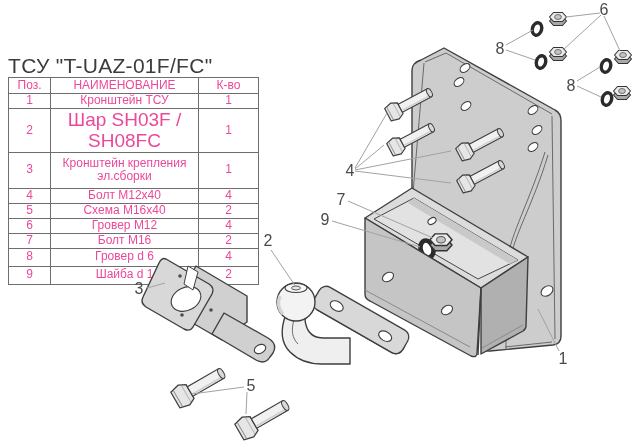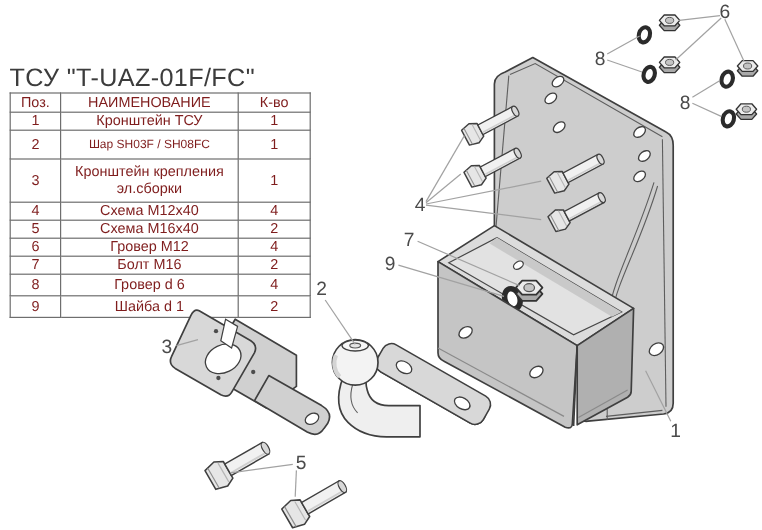--- a/index.html
+++ b/index.html
@@ -9,30 +9,30 @@
     font-family:"Liberation Sans", sans-serif;
   }
   .title{
     position:absolute;left:8px;top:2px;
     font-size:21px;line-height:1.22;color:#3c3c3c;
     letter-spacing:0.3px;white-space:pre;
   }
   table.parts{
     position:absolute;left:8px;top:77px;width:250px;
     border-collapse:collapse;table-layout:fixed;
-    font-size:12px;color:#7f1d1d;text-align:center;
+    font-size:12px;color:#ec4899;text-align:center;
   }
   table.parts th, table.parts td{
     border:1px solid #6e6e6e;font-weight:normal;
     padding:0 2px;line-height:1.12;vertical-align:middle;
   }
   tr.h-header{height:16px;}
   tr.h-std{height:15px;}
   tr.h-mid{height:24px;}
-  tr.h-mid td.name{font-size:10px;margin-top:12px;}
+  tr.h-mid td.name{font-size:19px;margin-top:12px;}
   tr.h-tall{height:36px;}
   tr.h-lg{height:18px;}
   svg.draw{position:absolute;left:0;top:0;}
   svg .callout{font-size:16px;fill:#4a4a4a;text-anchor:middle;}
   svg .leader{stroke:#a2a2a2;stroke-width:1;fill:none;}
   svg .edge{stroke:#3f3f3f;stroke-width:1.4;stroke-linejoin:round;}
   svg .thin{stroke:#5d5d5d;stroke-width:0.9;fill:none;}
   svg .hole{fill:#ffffff;stroke:#3f3f3f;stroke-width:1.1;}
 </style>
 </head>
@@ -64,21 +64,21 @@
     <td class="name">Шар SH03F / SH08FC</td>
     <td>1</td>
   </tr>
   <tr class="h-tall">
     <td>3</td>
     <td class="name">Кронштейн крепления эл.сборки</td>
     <td>1</td>
   </tr>
   <tr class="h-std">
     <td>4</td>
-    <td class="name">Схема М12х40</td>
+    <td class="name">Болт М12х40</td>
     <td>4</td>
   </tr>
   <tr class="h-std">
     <td>5</td>
     <td class="name">Схема М16х40</td>
     <td>2</td>
   </tr>
   <tr class="h-std">
     <td>6</td>
     <td class="name">Гровер М12</td>

